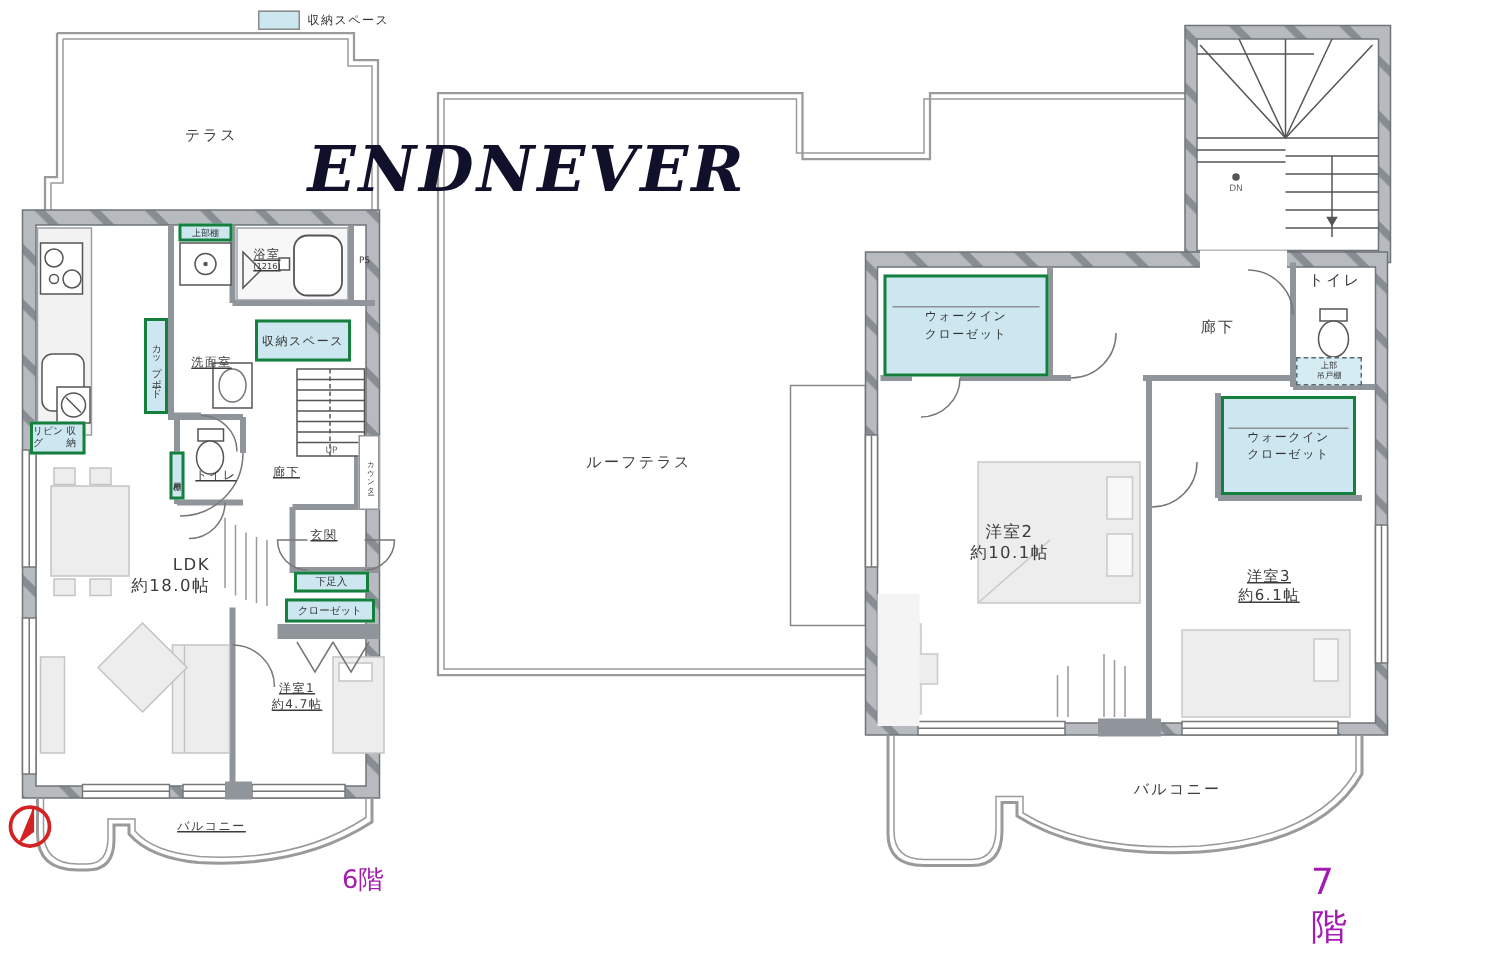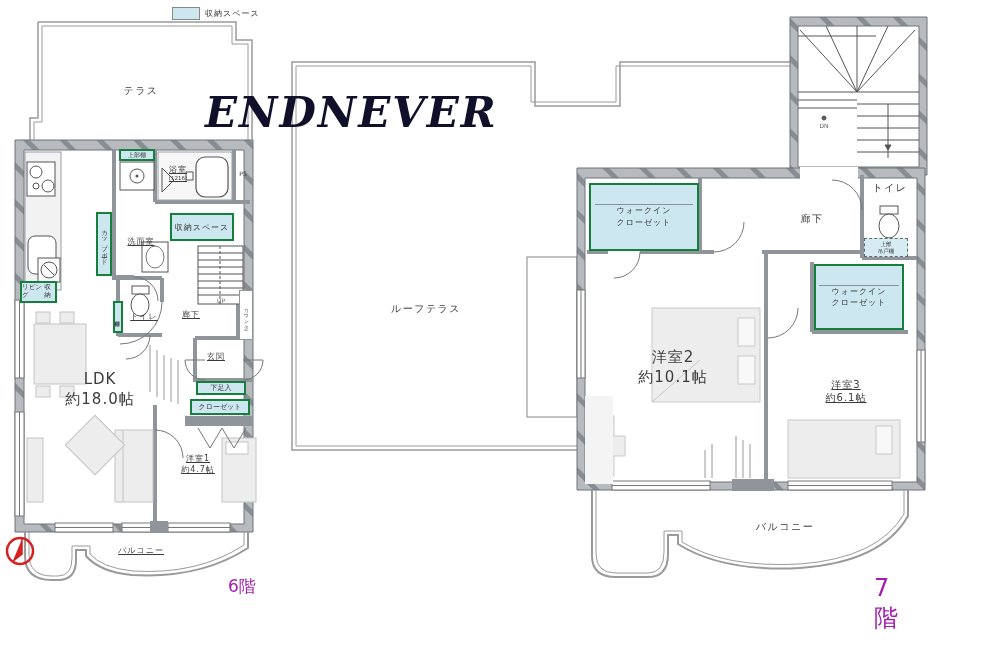--- a/index.html
+++ b/index.html
@@ -5,21 +5,21 @@
   html,body{margin:0;padding:0;}
   body{width:990px;height:650px;background:#ffffff;position:relative;overflow:hidden;
        font-family:"DejaVu Sans","Liberation Sans",sans-serif;}
   #plan{position:absolute;left:0;top:0;width:786px;height:650px;padding-left:20px;}
   svg{position:absolute;left:0;top:0;}
   .lbl{position:absolute;color:#3c3c3c;text-align:center;line-height:1.3;white-space:nowrap;}
   .s6{font-size:6px;}
   .s8{font-size:8px;letter-spacing:1px;text-decoration:underline;}
   .s9{font-size:10px;letter-spacing:1.5px;}
   .s10{font-size:10px;letter-spacing:1px;text-decoration:underline;}
-  .s11{font-size:15px;letter-spacing:1px;}
+  .s11{font-size:11px;letter-spacing:1px;}
   .vert{writing-mode:vertical-rl;text-orientation:upright;letter-spacing:0;}
   .storage{position:absolute;background:#cde7f0;border:2px solid #15803d;box-sizing:border-box;
            display:flex;align-items:center;justify-content:center;color:#333;}
   .storage.dashed{border:1px dashed #5f6a70;background:#d6ecf3;}
   .pole{position:absolute;left:4%;right:4%;top:30%;height:0;border-top:1px solid #8a9298;}
   .wic-label{position:absolute;left:0;right:0;top:32%;text-align:center;font-size:8px;
              letter-spacing:1px;color:#333;line-height:1.4;}
   .watermark{position:absolute;left:205px;top:88px;font-family:"DejaVu Serif","Liberation Serif",serif;
              font-style:italic;font-weight:bold;font-size:42px;letter-spacing:2px;color:#10102a;}
   .floor-label{position:absolute;color:#a21caf;font-family:"DejaVu Sans",sans-serif;}
@@ -318,21 +318,21 @@
 </div>
 <div class="lbl s6" style="left:236px;top:170px;width:14px;letter-spacing:0;">PS</div>
 <div class="lbl s8" style="left:118px;top:217px;width:46px;margin-top:20px;">洗面室</div>
 <div class="lbl s8" style="left:124px;top:312px;width:40px;">トイレ</div>
 <div class="lbl s8" style="left:176px;top:310px;width:30px;">廊下</div>
 <div class="lbl s6" style="left:214px;top:297px;width:14px;letter-spacing:0;color:#666;">UP</div>
 <div class="lbl" style="left:239px;top:290px;width:12px;height:48px;border:1px solid #8f959a;background:#fff;display:flex;align-items:center;justify-content:center;">
       <span class="vert" style="font-size:5px;">カウンター</span>
     </div>
 <div class="lbl s8" style="left:198px;top:352px;width:36px;">玄関</div>
-<div class="lbl s11" style="left:60px;top:370px;width:80px;">
+<div class="lbl s11" style="left:60px;top:370px;width:80px;text-align:right;">
   <div>LDK</div>
   <div>約18.0帖</div>
 </div>
 <div class="lbl s8" style="left:168px;top:453px;width:60px;line-height:1.4;">
   <div>洋室1</div>
   <div>約4.7帖</div>
 </div>
 <div class="lbl s8" style="left:110px;top:546px;width:62px;">バルコニー</div>
 <div class="floor-label" style="left:228px;top:575px;font-size:17px;">6階</div>
 

